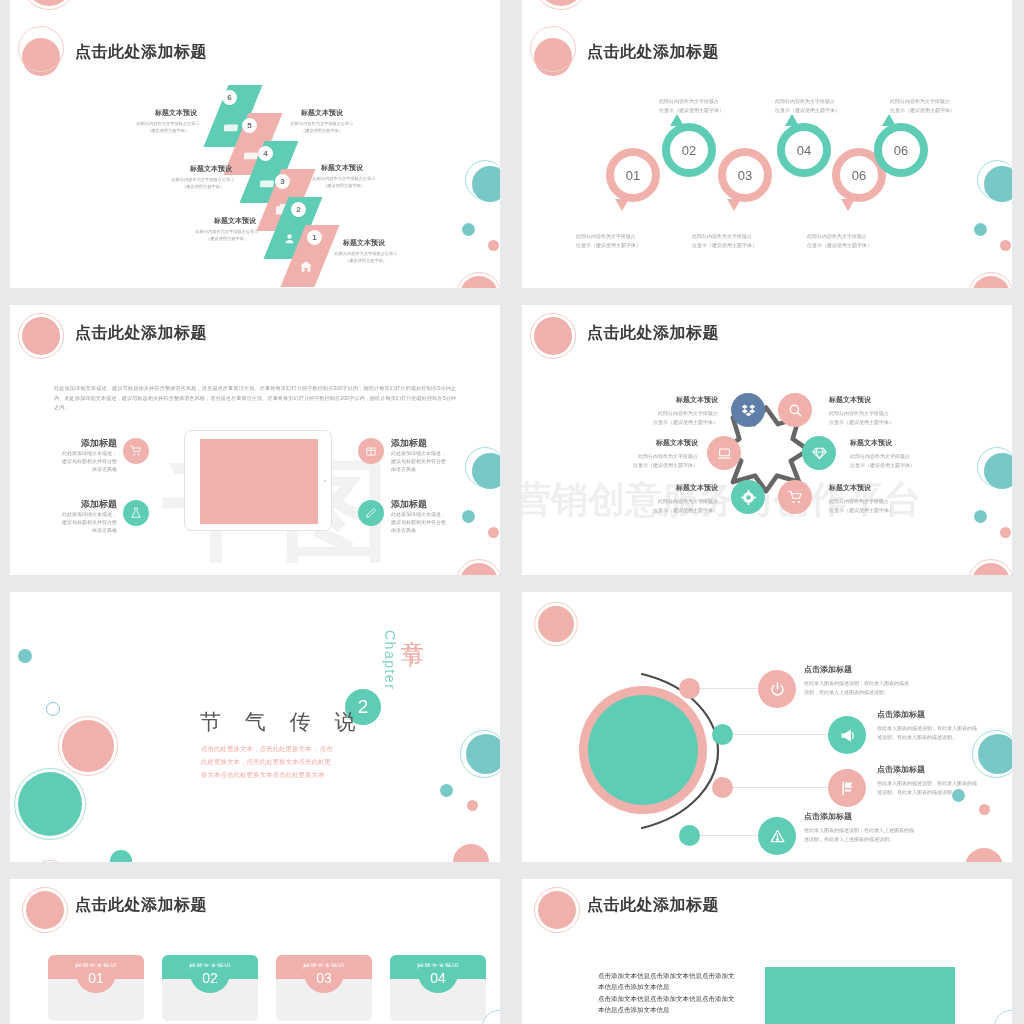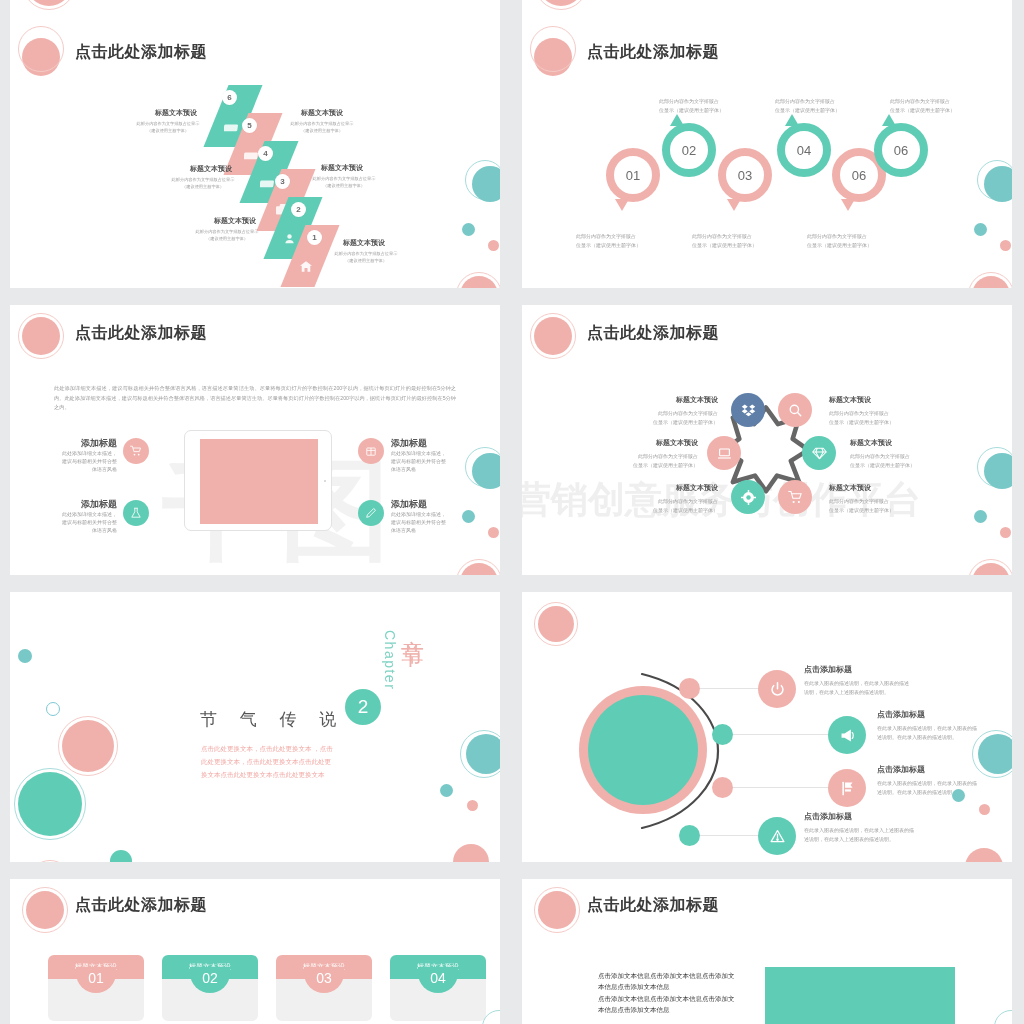--- a/index.html
+++ b/index.html
@@ -492,21 +492,21 @@
     <div class="deco teal" style="left:456px; top:142px; width:40px; height:40px;"></div>
     <div class="deco ring-teal" style="left:450px; top:138px; width:48px; height:48px;"></div>
     <div class="deco teal" style="left:430px; top:192px; width:13px; height:13px;"></div>
     <div class="deco pink" style="left:457px; top:208px; width:11px; height:11px;"></div>
     <div class="deco pink" style="left:443px; top:252px; width:36px; height:36px;"></div>
 
     <div class="chap-cn" style="left:388px; top:30px; font-size:23px;">章节</div>
     <div class="chap-en" style="left:372px; top:38px; font-size:14px;">Chapter</div>
     <div class="chap-num" style="left:335px; top:97px; width:36px; height:36px; font-size:19px;">2</div>
 
-    <div class="chap-main" style="left:190px; top:116px; font-size:17px;">节 气 传 说</div>
+    <div class="chap-main" style="left:190px; top:116px; font-size:21px;">节 气 传 说</div>
 
     <div class="chap-sub" style="left:191px; top:152px; font-size:6.5px;">点击此处更换文本，点击此处更换文本 ，点击</div>
     <div class="chap-sub" style="left:191px; top:165px; font-size:6.5px;">此处更换文本，点击此处更换文本点击此处更</div>
     <div class="chap-sub" style="left:191px; top:178px; font-size:6.5px;">换文本点击此处更换文本点击此处更换文本</div>
   </div>
 
   <div class="slide" style="left:522px; top:592px; width:490px; height:270px;">
     <div class="hdr-dot" style="left:16px; top:14px; width:36px; height:36px;"></div>
     <div class="hdr-ring" style="left:12px; top:10px; width:44px; height:44px;"></div>
 

